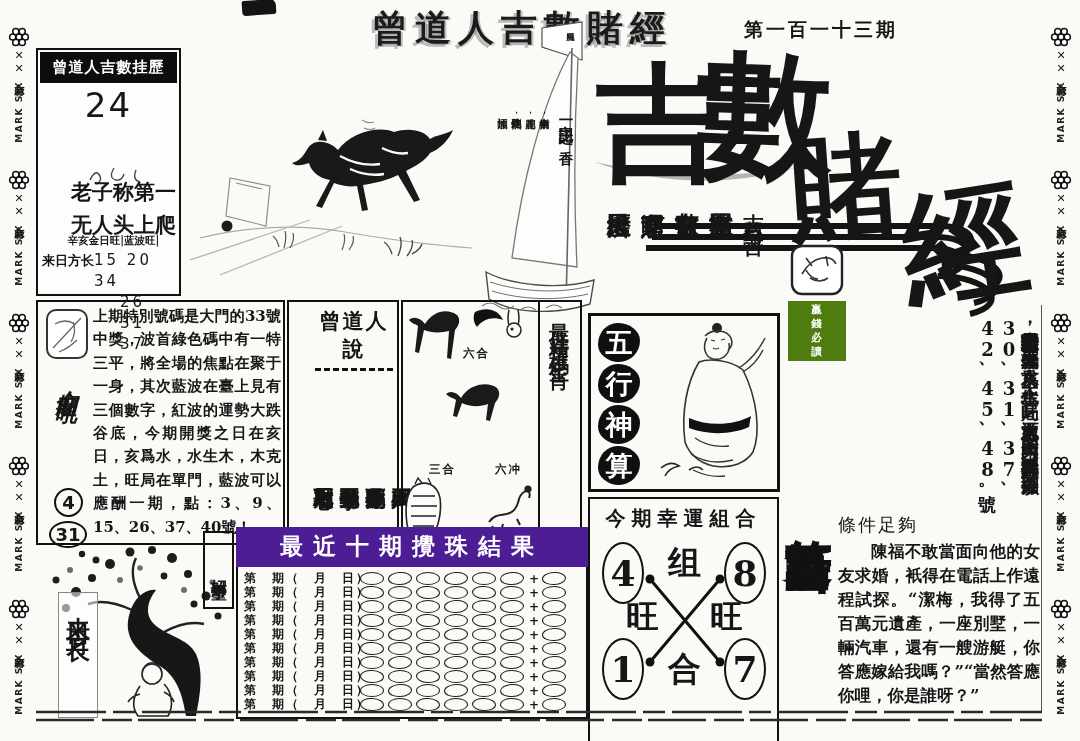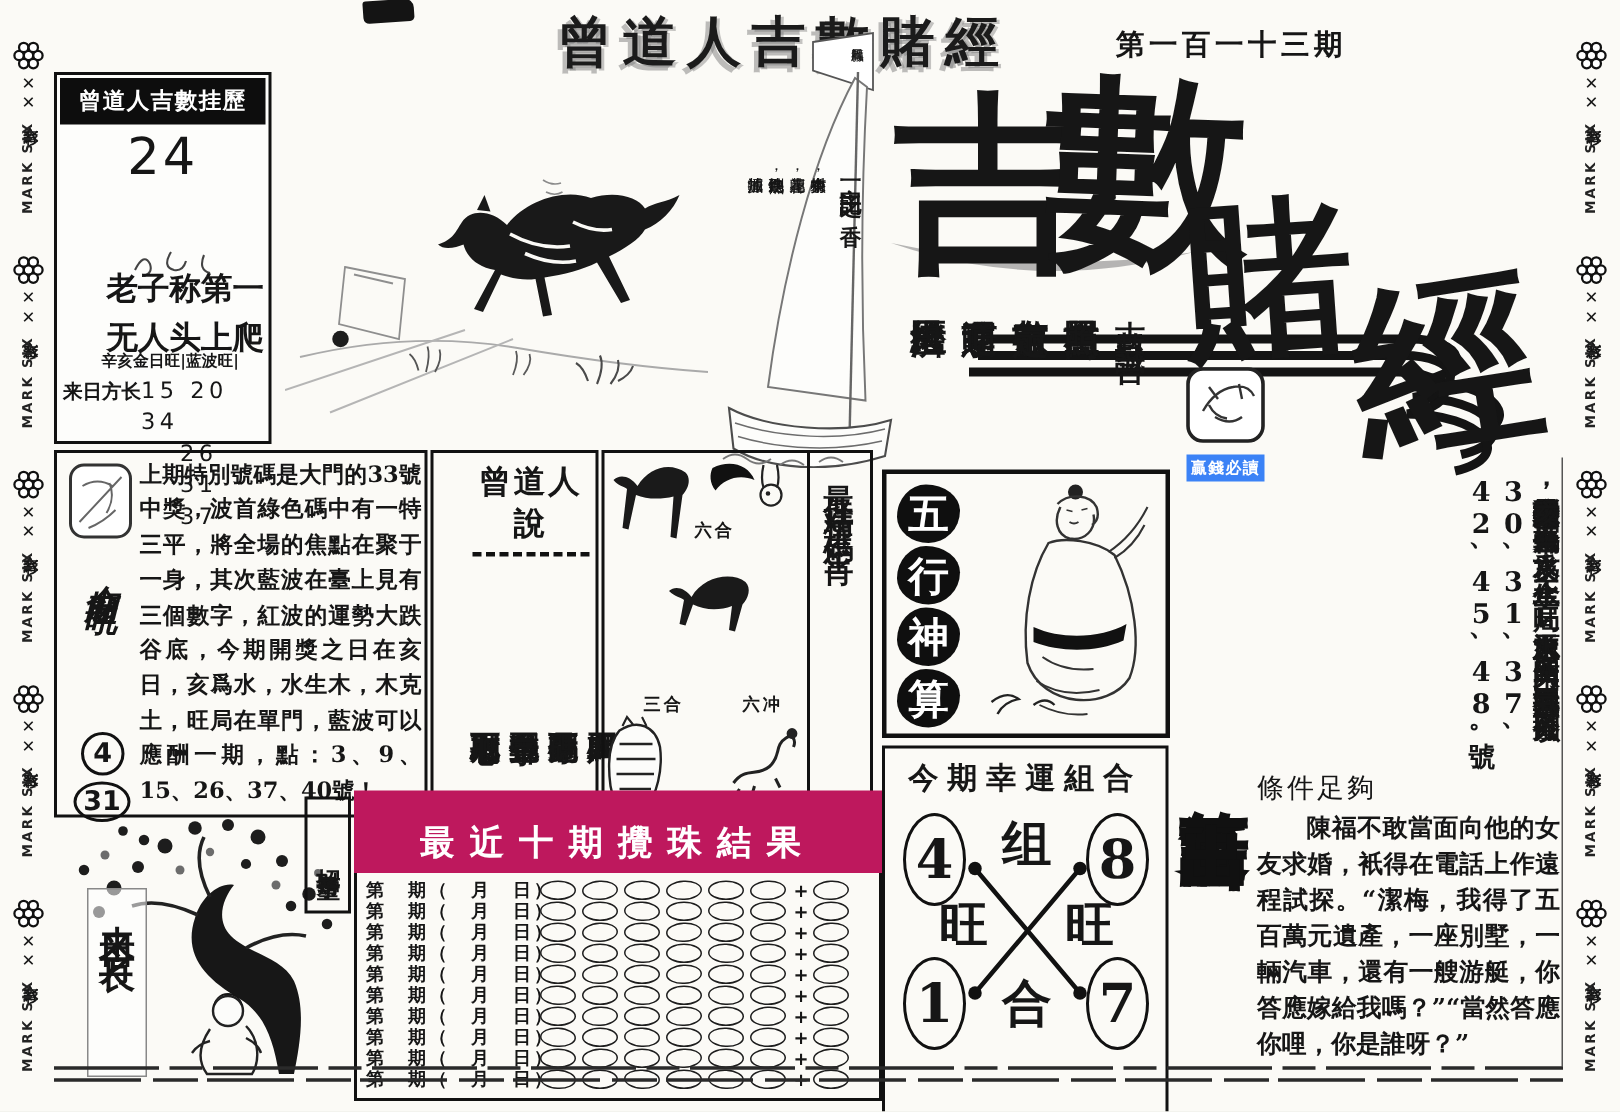--- a/index.html
+++ b/index.html
@@ -36,21 +36,21 @@
 
   
   .logo-char { font-weight:900; line-height:1; font-family:"DejaVu Serif", serif; }
   .logo-c1 { left:596px; top:60px; font-size:128px; font-family:"DejaVu Sans", sans-serif; }
   .logo-c2 { left:697px; top:47px; font-size:136px; transform:rotate(2deg); font-family:"DejaVu Sans", sans-serif; }
   .logo-c3 { left:790px; top:130px; font-size:112px; transform:rotate(-4deg); }
   .logo-c4 { left:902px; top:180px; font-size:124px; transform:rotate(-9deg); }
   .slogan-label { left:741px; top:198px; height:130px; font-size:20px; font-weight:900; letter-spacing:7px; }
   .slogans { left:598px; top:194px; width:140px; height:142px; font-size:24px; font-weight:700; line-height:34px; font-family:"DejaVu Serif", serif; }
   .stamp { left:788px; top:244px; width:58px; text-align:center; }
-  .stamp-label { display:inline-block; background:#3b82f6; color:#fff; font-size:10.5px; font-weight:800; letter-spacing:1px; padding:2px 3px; margin-top:1px; }
+  .stamp-label { display:inline-block; background:#4d7c0f; color:#fff; font-size:10.5px; font-weight:800; letter-spacing:1px; padding:2px 20px; margin-top:1px; }
 
   
   .sail-motto { left:556px; top:112px; height:130px; font-size:14.5px; font-weight:900; letter-spacing:2px; font-family:"DejaVu Serif", serif; }
   .sail-poem { left:492px; top:110px; width:60px; height:142px; font-size:10.5px; line-height:14px; font-family:"DejaVu Serif", serif; }
   .sail-flag-text { left:547px; top:26px; width:30px; height:34px; font-size:8.5px; line-height:13px; font-family:"DejaVu Serif", serif; }
 
   
   .wanghou-box { left:36px; top:300px; width:249px; height:245px; border:2.5px solid #111; }
   .wanghou-label { left:14px; top:70px; height:115px; font-size:22px; font-weight:700; font-style:italic; letter-spacing:4px; font-family:"DejaVu Serif", serif; }
   .circ { border:2px solid #111; border-radius:50%; display:flex; align-items:center; justify-content:center; font-weight:800; font-size:18px; }
@@ -77,21 +77,21 @@
 
   .forecast { left:845px; top:318px; width:196px; height:204px; font-size:18px; font-weight:800; line-height:21.5px; font-family:"DejaVu Serif", serif; }
   .divider-v { left:1041px; top:305px; width:0; height:406px; border-left:1.5px solid #555; }
 
   
   .treasure-label { left:203px; top:531px; width:31px; height:78px; border:2px solid #111; display:flex; align-items:center; justify-content:center; }
   .treasure-label div { font-size:16px; font-weight:800; letter-spacing:2px; }
   .tree-motto { left:58px; top:592px; height:126px; font-size:24px; font-weight:700; letter-spacing:7px; border:1px solid #888; padding:4px 3px; font-family:"DejaVu Serif", serif; background:rgba(255,255,255,.55); }
 
   .results-table { left:236px; top:527px; width:352px; }
-  .results-header { background:#be185d; color:#fff; text-align:center; font-size:23px; font-weight:900; letter-spacing:10px; padding:19px 0 5px; }
+  .results-header { background:#4c1d95; color:#fff; text-align:center; font-size:23px; font-weight:900; letter-spacing:10px; padding:4px 0 5px; }
   .results-body { border:2px solid #111; border-top:none; height:152px; padding:5px 6px 6px; display:flex; flex-direction:column; justify-content:space-between; }
   .t-row { display:flex; align-items:center; height:13px; }
   .t-label { font-size:12px; font-weight:800; letter-spacing:2px; width:116px; white-space:nowrap; font-family:"DejaVu Serif", serif; }
   .t-balls { display:flex; align-items:center; }
   .ball { width:24px; height:13px; border:1.6px solid #1d1d1d; border-radius:50%; margin-right:4px; }
   .t-row:nth-child(odd) .ball:nth-child(even){ transform:rotate(-3deg); }
   .t-row:nth-child(even) .ball:nth-child(odd){ transform:rotate(3deg); }
   .t-plus { font-size:12px; font-weight:900; margin:0 3px 0 1px; }
 
   .combo-box { left:588px; top:497px; width:191px; height:261px; border:2.5px solid #111; }

